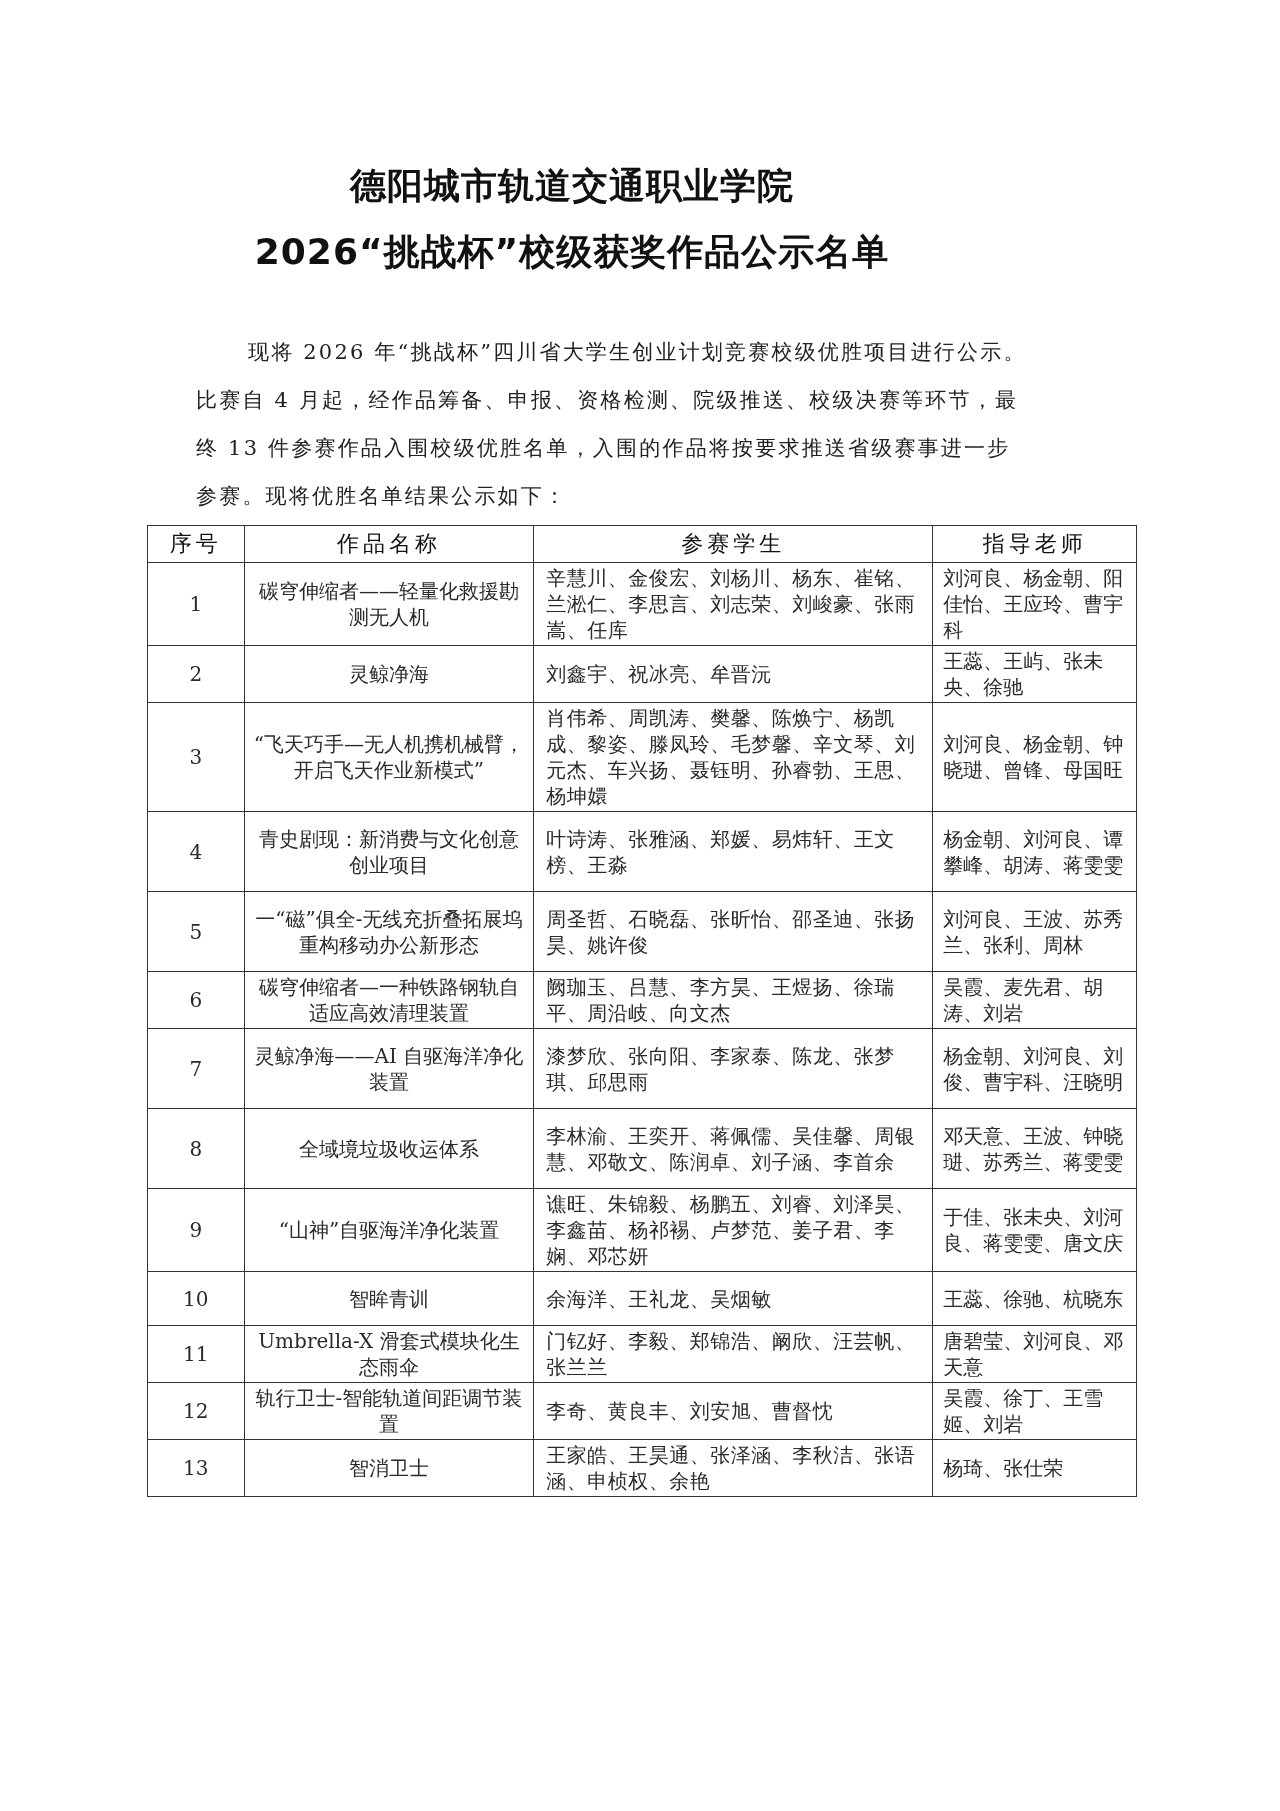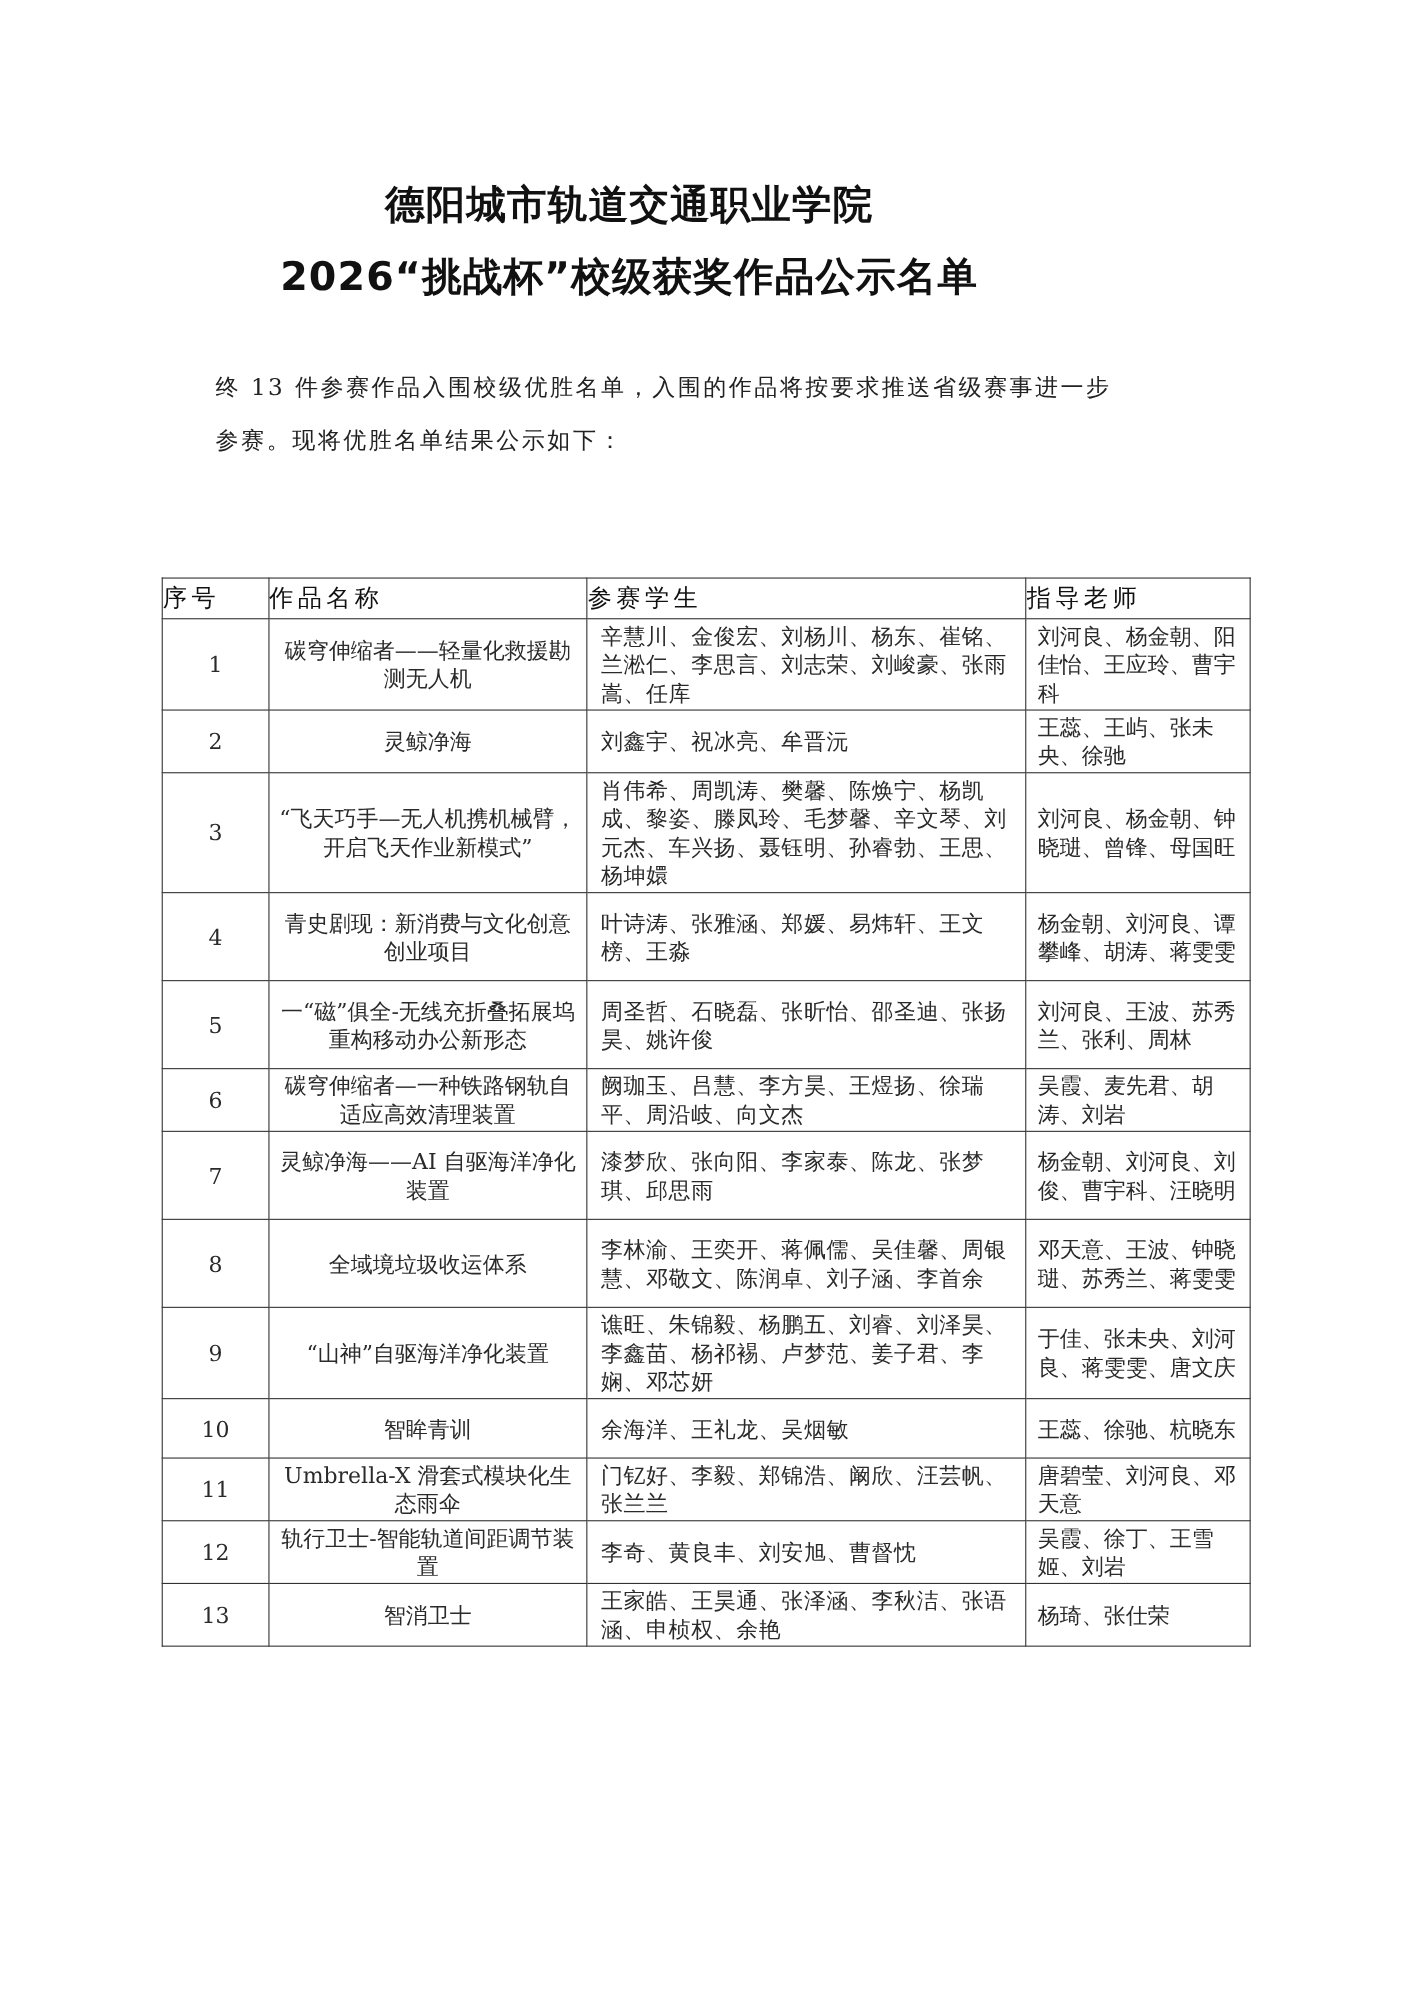--- a/index.html
+++ b/index.html
@@ -9,34 +9,36 @@
            font-family:"DejaVu Sans","Liberation Sans",sans-serif; font-weight:bold;
            font-size:36px; letter-spacing:1px; color:#111; }
   .title.l1 { top:162px; }
   .title.l2 { top:228px; }
   .intro { position:absolute; left:196px; top:328px; width:900px;
            font-size:21px; line-height:48px; color:#222; letter-spacing:2.2px; }
   .intro p { margin:0; text-indent:0; }
   table.list { position:absolute; left:147px; top:525px; width:990px;
                border-collapse:collapse; font-size:20px; color:#2a2a2a; }
   table.list th, table.list td { border:1.5px solid #333; padding:0; }
-  table.list th { height:36px; font-weight:normal; font-size:22px; text-align:left; color:#111; letter-spacing:4px; }
+  table.list th { height:36px; font-weight:normal; font-size:22px; text-align:center; color:#111; letter-spacing:4px; }
   table.list td { vertical-align:middle; line-height:26px; }
   td.no { width:101px; text-align:center; }
   td.work { width:286px; text-align:center; padding:2px 8px !important; }
   td.students { width:404px; text-align:left; padding:2px 8px 2px 12px !important; letter-spacing:0.5px; }
   td.teachers { width:198px; text-align:left; padding:2px 6px 2px 10px !important; }
 </style>
 </head>
 <body>
 
 <div class="title l1">德阳城市轨道交通职业学院</div>
 <div class="title l2">2026“挑战杯”校级获奖作品公示名单</div>
 
 <div class="intro">
+  <p style="padding-left:52px;">现将 2026 年“挑战杯”四川省大学生创业计划竞赛校级优胜项目进行公示。</p>
+  <p>比赛自 4 月起，经作品筹备、申报、资格检测、院级推送、校级决赛等环节，最</p>
   <p>终 13 件参赛作品入围校级优胜名单，入围的作品将按要求推送省级赛事进一步</p>
   <p>参赛。现将优胜名单结果公示如下：</p>
 </div>
 
 <table class="list">
   <thead>
     <tr>
       <th>序号</th>
       <th>作品名称</th>
       <th>参赛学生</th>

